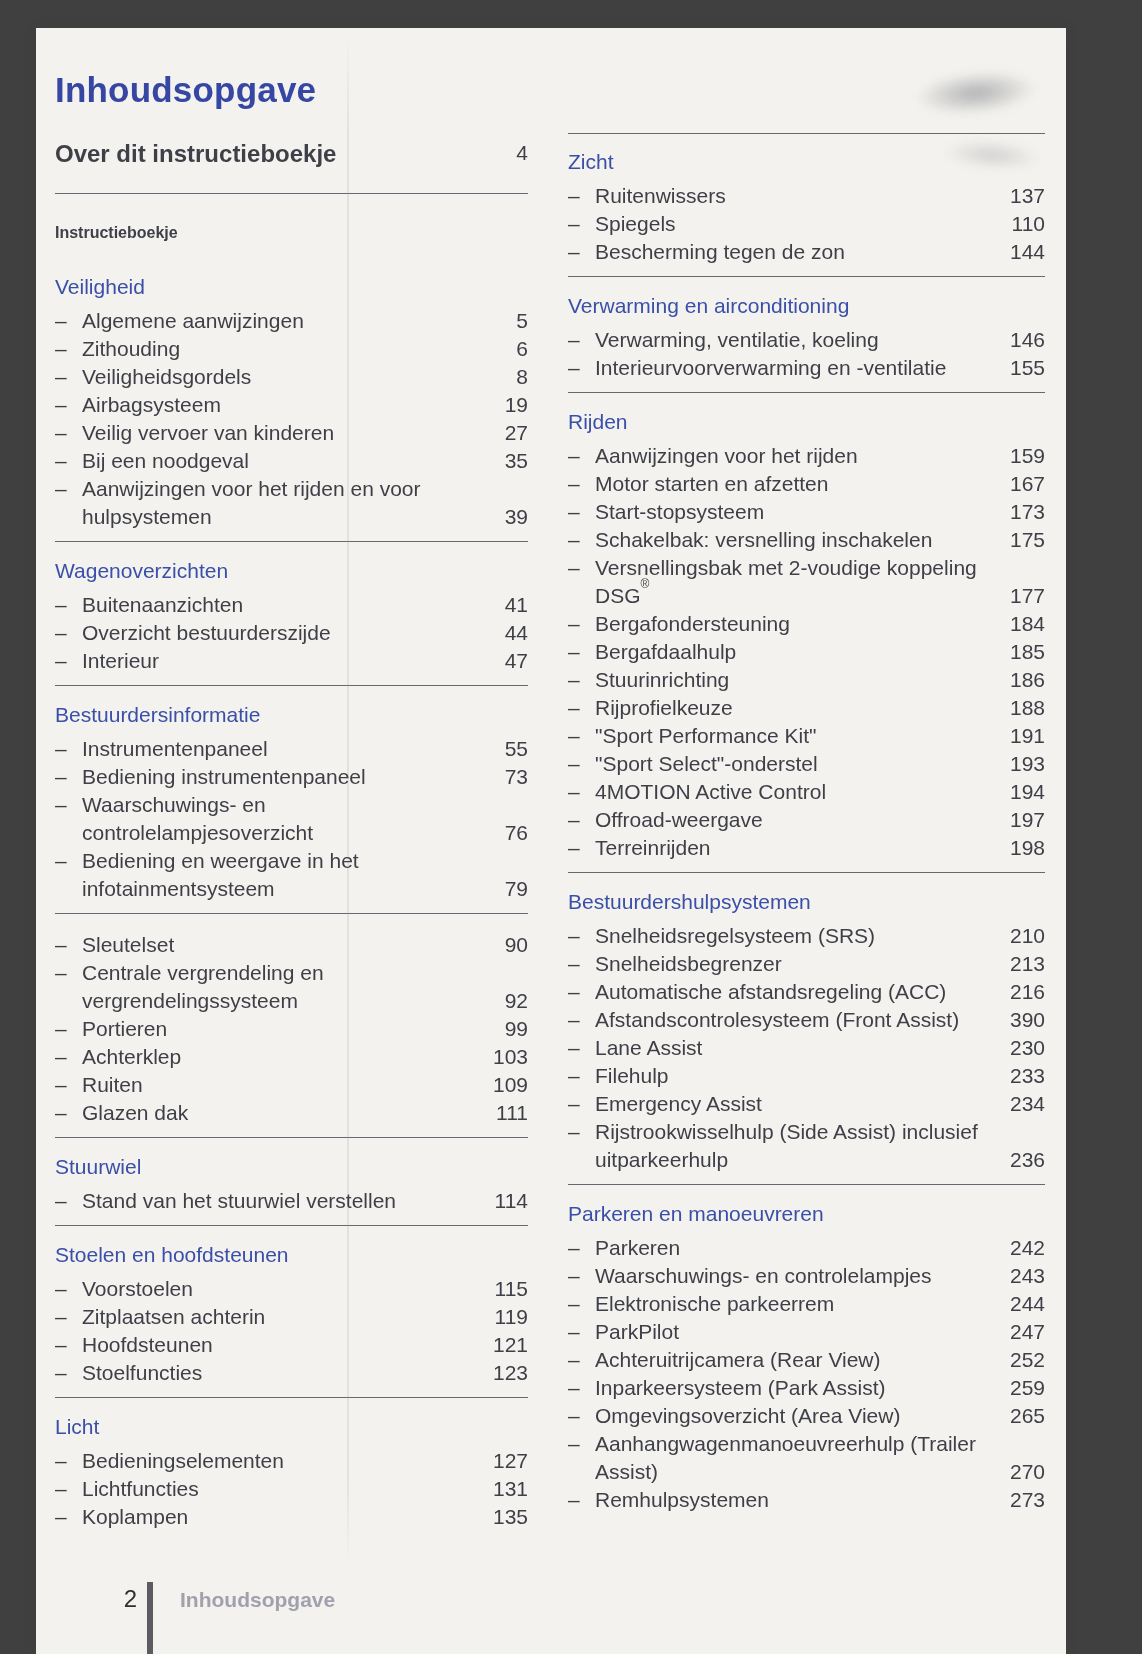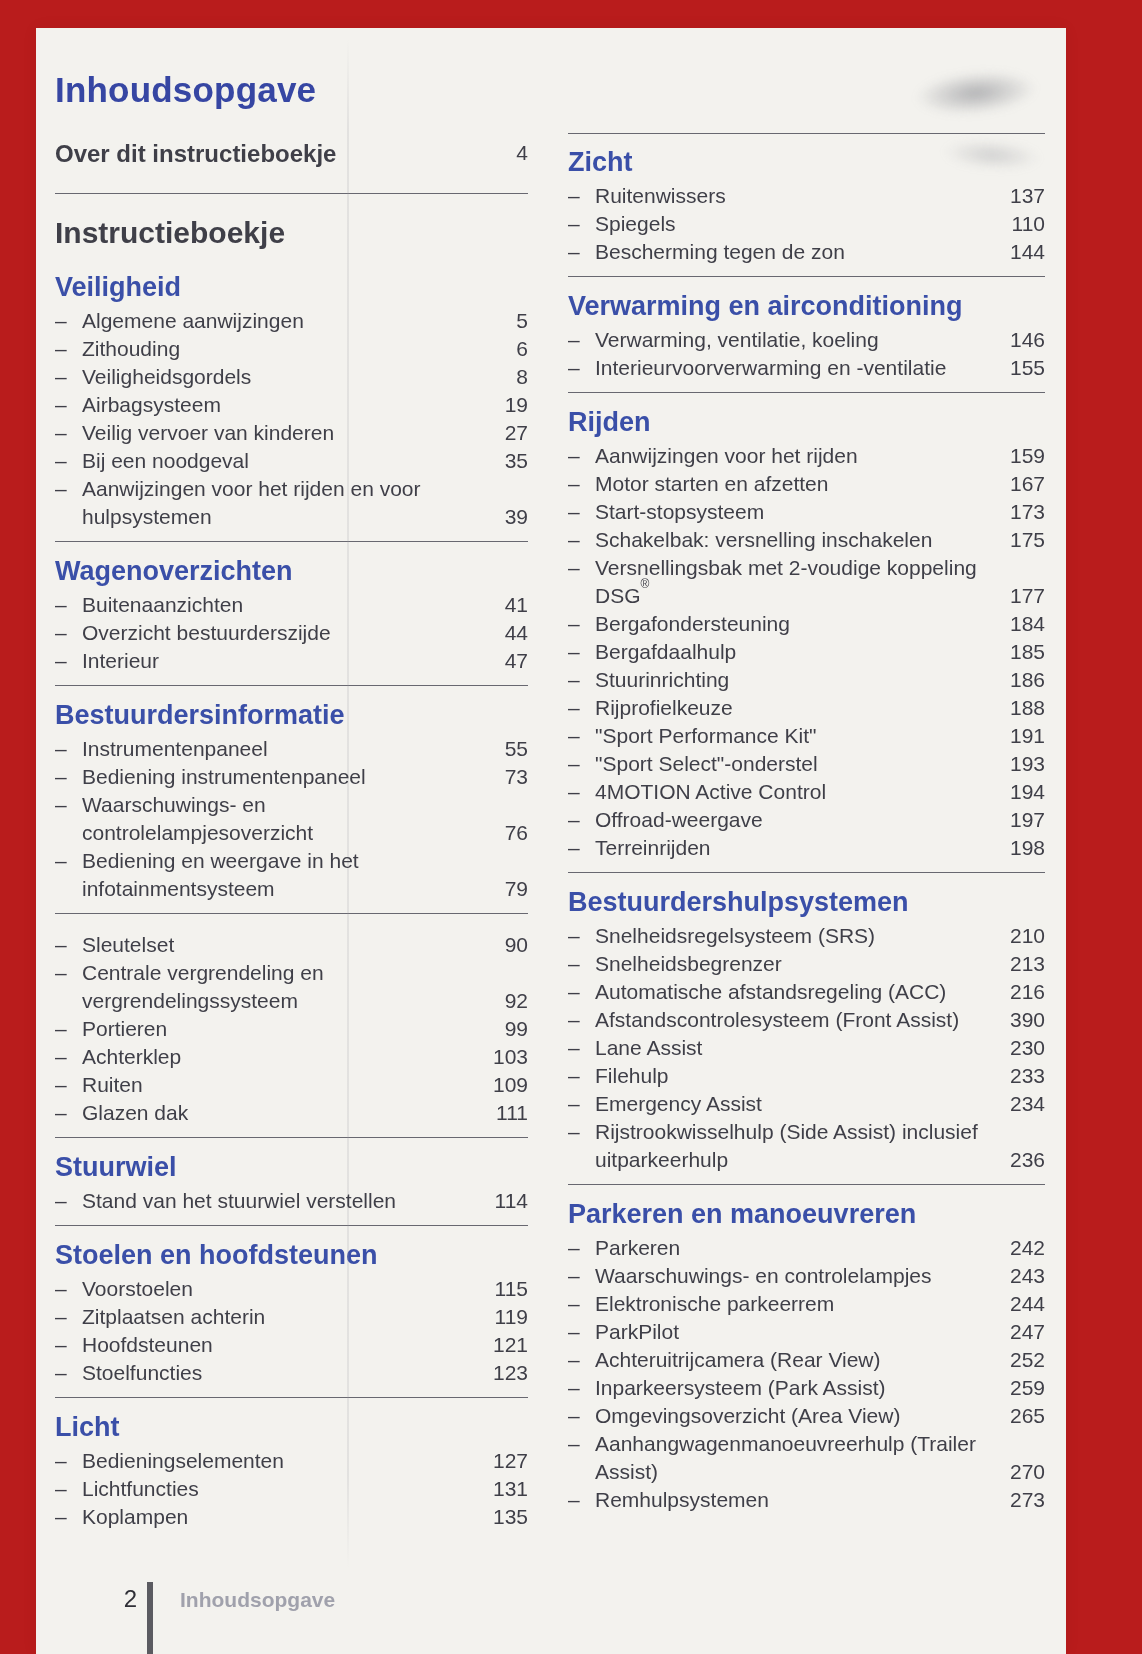--- a/index.html
+++ b/index.html
@@ -2,21 +2,21 @@
 <html style="--title-blue: #3646a3; --section-blue: #3a4fa8; --body-text: #3f3f48; --rule-gray: #686870; --footer-gray: #a0a1ac; --footer-bar: #5b5b61; --page-bg: #f3f2ee;"><head>
 <meta charset="utf-8">
 <style>
   html,body { margin:0; padding:0; }
   body {
     width:1142px; height:1654px;
     background:#fdfdfc;
     font-family:"Liberation Sans", sans-serif;
     -webkit-font-smoothing:antialiased;
   }
-  .canvas { position:relative; width:1142px; height:1654px; overflow:hidden; background:#b91c1c; }
+  .canvas { position:relative; width:1142px; height:1654px; overflow:hidden; background:#404040; }
 
   .page {
     position:absolute; left:36px; top:28px; width:1030px; height:1626px;
     background:var(--page-bg, #f3f2ee);
     box-shadow:0 0 16px rgba(0,0,0,0.05);
     overflow:hidden;
   }
 
   
   .fold {
@@ -54,28 +54,28 @@
   }
   .front-row .front-page { font-size:21px; font-weight:normal; line-height:28px; }
 
   hr.rule {
     border:none; border-top:1px solid var(--rule-gray, #686870);
     margin:24px 0 0; width:100%;
   }
 
   h2.book-heading {
     margin:26px 0 0;
-    font-size:30px; line-height:25px; font-weight:bold;
+    font-size:16px; line-height:25px; font-weight:bold;
     color:var(--body-text, #3f3f48);
   }
   #left-sections { margin-top:30px; }
 
   section.toc-section h3 {
     margin:0 0 8px;
-    font-size:27px; line-height:24px; font-weight:bold;
+    font-size:21px; line-height:24px; font-weight:normal;
     color:var(--section-blue, #3a4fa8);
   }
   section.toc-section hr.sec-rule {
     border:none; border-top:1px solid var(--rule-gray, #686870);
     margin:10px 0 17px; width:100%;
   }
   .col-right hr.rule-top {
     border:none; border-top:1px solid var(--rule-gray, #686870);
     margin:-6px 0 16px; width:100%;
   }

